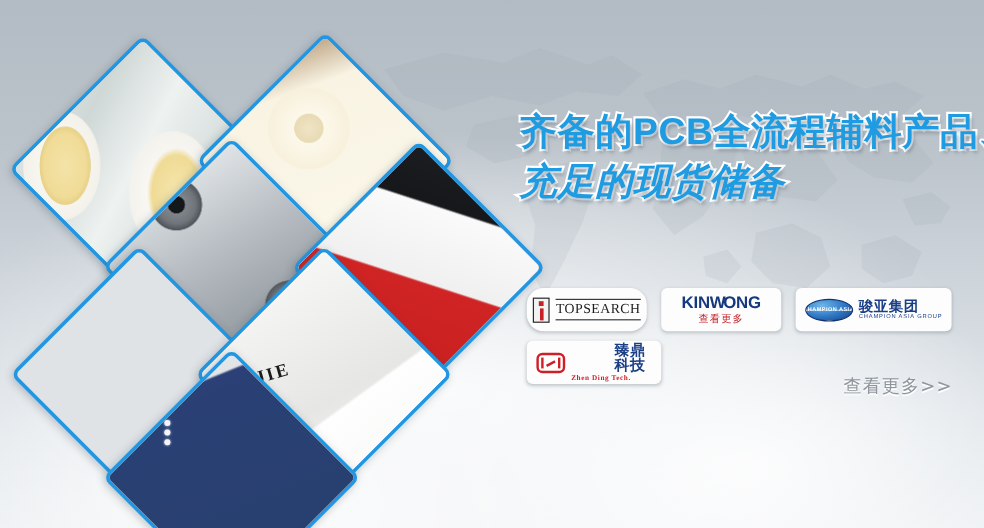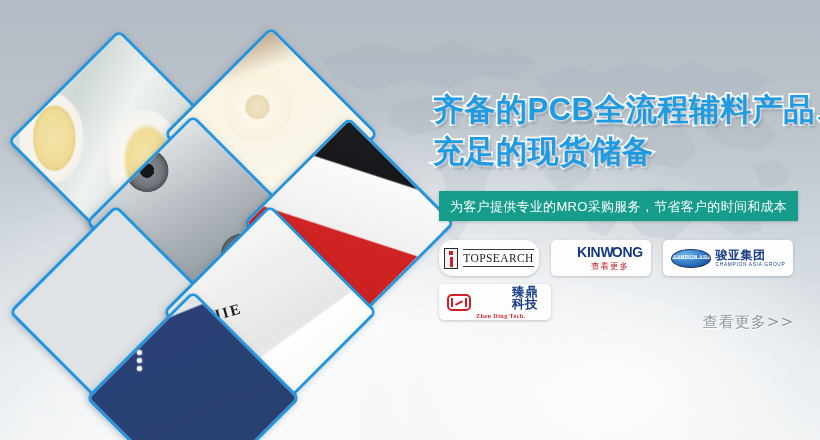--- a/index.html
+++ b/index.html
@@ -143,21 +143,21 @@
     position:absolute; left:5px;
     font:700 31px/1.18 "Liberation Sans","DejaVu Sans",sans-serif;
     color:#1f9be2;
     letter-spacing:.5px;
     white-space:nowrap;
     -webkit-text-stroke:3.4px #ffffff;
     paint-order:stroke fill;
     text-shadow:2px 3px 3px rgba(90,105,120,.45);
   }
   .headline.l1 { top:92px; }
-  .headline.l2 { top:134px; }
+  .headline.l2 { top:134px;font-style:italic; }
 
   .subbar {
     position:absolute; left:11px; top:191px;
     height:30px; padding:0 11px;
     background:#169c8b;
     display:flex; align-items:center;
     box-shadow:0 1px 3px rgba(60,80,90,.28);
   }
   .subbar span {
     font:400 13px/1 "Liberation Sans","DejaVu Sans",sans-serif;
@@ -170,21 +170,21 @@
 
   .chip {
     height:36px;
     background:#fdfdfd;
     border-radius:5px;
     box-shadow:0 1px 3px rgba(70,85,100,.30);
     display:flex; align-items:center; justify-content:center;
     gap:5px; padding:0 8px;
   }
   .chip-topsearch { width:100px;border-radius:14px; }
-  .chip-kinwong  { width:100px;justify-content:flex-end; }
+  .chip-kinwong  { width:100px; }
   .chip-champion { width:130px; }
   .chip-zhending { width:112px; }
 
   
   .ts-mark {
     width:14px; height:21px; position:relative;
     background:#f2f2f2; border:1px solid #2b2b2b; flex:none;
   }
   .ts-mark::before {
     content:""; position:absolute; left:4px; top:2px;
@@ -362,23 +362,20 @@
       </div>
     </div>
 
   </div>
 
   <div id="copy">
 
     <div class="headline l1">齐备的PCB全流程辅料产品、</div>
     <div class="headline l2">充足的现货储备</div>
 
-    <div class="subbar">
-      <span>为客户提供专业的MRO采购服务，节省客户的时间和成本</span>
-    </div>
 
     <div class="logos">
 
       <div class="logo-row">
 
         <div class="chip chip-topsearch">
           <div class="ts-mark"></div>
           <div class="ts-wrap">
             <div class="ts-rule"></div>
             <div class="ts-name">TOPSEARCH</div>

